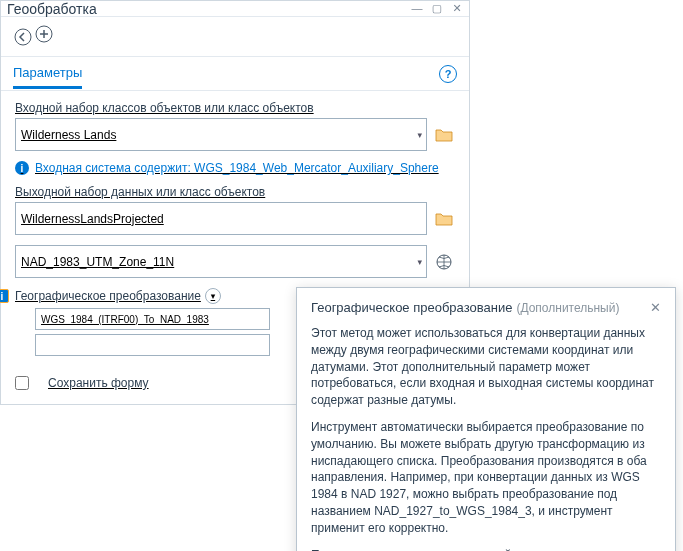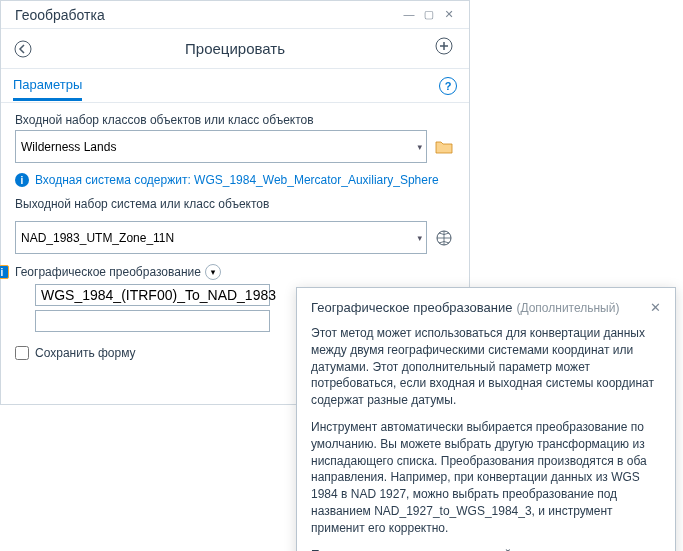--- a/index.html
+++ b/index.html
@@ -1,55 +1,55 @@
 <!DOCTYPE html>
 <html><head>
   <meta charset="utf-8">
   <style>
     * { box-sizing: border-box; margin: 0; padding: 0; }
     body { font-family: "Segoe UI", Tahoma, sans-serif; font-size: 12px; background: #fff; position: relative; width: 683px; height: 551px; }
 
     .panel { position: absolute; left: 0; top: 0; width: 470px; height: 405px; border: 1px solid #cfd8e0; background: #fff; }
-    .titlebar { height: 28px; border-bottom: 1px solid #e3e9ef; display: flex; align-items: center; padding: 0 14px; }
+    .titlebar { height: 16px; border-bottom: 1px solid #e3e9ef; display: flex; align-items: center; padding: 0 6px; }
     .titlebar .title { font-size: 14px; color: #2c3e50; flex: 1; }
     .titlebar .win-ctrl { display: flex; gap: 8px; color: #7b8795; }
     .titlebar .win-ctrl span { width: 12px; text-align: center; font-size: 11px; cursor: default; }
 
     .toolbar { height: 40px; display: flex; align-items: center; padding: 0 10px; border-bottom: 1px solid #e3e9ef; }
     .toolbar .nav-btn { width: 24px; height: 24px; display: flex; align-items: center; justify-content: center; border-radius: 12px; cursor: pointer; }
     .toolbar .tool-title { flex: 1; text-align: center; font-size: 15px; color: #2c3e50; }
     .toolbar .add-btn { width: 24px; height: 24px; cursor: pointer; }
 
     .tabs { display: flex; align-items: center; padding: 0 12px; height: 34px; border-bottom: 1px solid #e3e9ef; gap: 46px; }
     .tab { padding: 6px 0; margin-right: 18px; font-size: 13px; color: #4a5a6a; cursor: pointer; }
     .tab.active { color: #0078d4; border-bottom: 3px solid #0078d4; }
     .help-btn { margin-left: auto; width: 18px; height: 18px; border: 1.5px solid #0078d4; border-radius: 50%; color: #0078d4; display: flex; align-items: center; justify-content: center; font-size: 11px; font-weight: bold; cursor: pointer; }
 
-    .form { padding: 10px 14px 12px 14px; }
+    .form { padding: 10px 14px 12px 14px; text-decoration: underline; }
     .field { margin-bottom: 10px; }
     .field-label { font-size: 12px; color: #2c3e50; margin-bottom: 3px; }
     .input-row { display: flex; align-items: center; gap: 6px; }
     .text-input { flex: 1; height: 33px; border: 1px solid #9fb1c0; padding: 0 5px; font-size: 12px; background: #fff; display: flex; align-items: center; }
     .dropdown { position: relative; }
     .dropdown .caret { position: absolute; right: 4px; top: 50%; transform: translateY(-50%); color: #556; pointer-events: none; font-size: 9px; }
     .browse-btn { width: 22px; height: 20px; cursor: pointer; display: flex; align-items: center; justify-content: center; }
     .globe-btn { width: 22px; height: 20px; cursor: pointer; display: flex; align-items: center; justify-content: center; }
 
     .info-line { display: flex; align-items: center; gap: 6px; margin: 4px 0 10px 0; }
     .info-icon { width: 14px; height: 14px; border-radius: 50%; background: #0078d4; color: #fff; display: flex; align-items: center; justify-content: center; font-size: 10px; font-weight: bold; flex-shrink: 0; }
     .info-line .info-text { color: #0078d4; font-size: 12px; }
 
     .geotrans-header { display: flex; align-items: center; gap: 4px; margin-bottom: 4px; position: relative; }
     .geotrans-header .label { font-size: 12px; color: #2c3e50; }
     .geotrans-header .expand { width: 16px; height: 16px; border: 1px solid #9fb1c0; border-radius: 50%; display: flex; align-items: center; justify-content: center; font-size: 9px; cursor: pointer; }
     .geotrans-badge { position: absolute; left: -20px; top: 50%; transform: translateY(-50%); width: 14px; height: 14px; border-radius: 2px; background: #0078d4; color: #fff; display: flex; align-items: center; justify-content: center; font-size: 10px; font-weight: bold; border: 1px solid #fbaa2d; }
     .geotrans-inputs { padding-left: 20px; }
-    .geotrans-inputs .small-input { width: 235px; height: 22px; border: 1px solid #9fb1c0; padding: 0 5px; font-size: 14px; margin-bottom: 4px; display: flex; align-items: center; }
+    .geotrans-inputs .small-input { width: 235px; height: 22px; border: 1px solid #9fb1c0; padding: 0 5px; font-size: 10px; margin-bottom: 4px; display: flex; align-items: center; }
 
-    .checkbox-row { margin-top: 14px; display: flex; align-items: center; gap: 6px; }
+    .checkbox-row { margin-top: 20px; display: flex; align-items: center; gap: 19px; }
     .checkbox-row input { width: 14px; height: 14px; }
     .checkbox-row label { font-size: 12px; color: #2c3e50; }
 
     .tooltip { position: absolute; left: 296px; top: 287px; width: 380px; background: #fff; border: 1px solid #b8c4cf; box-shadow: 0 2px 12px rgba(0,0,0,0.15); padding: 12px 14px 14px 14px; }
     .tooltip-header { display: flex; align-items: center; margin-bottom: 10px; }
     .tooltip-header .tt-title { font-size: 13px; color: #2c3e50; }
     .tooltip-header .tt-sub { font-size: 12px; color: #8a959f; margin-left: 4px; }
     .tooltip-header .tt-close { margin-left: auto; color: #7b8795; cursor: pointer; font-size: 13px; }
     .tooltip p { font-size: 12px; color: #2c3e50; line-height: 1.4; margin-bottom: 10px; }
     .tooltip p:last-child { margin-bottom: 0; }
@@ -70,21 +70,20 @@
     </div>
   </div>
 
   <div class="toolbar">
     <div class="nav-btn">
       <svg width="18" height="18" viewBox="0 0 18 18">
           <circle cx="9" cy="9" r="8" fill="none" stroke="#4a5a6a" stroke-width="1"></circle>
           <path d="M10 5 L6 9 L10 13" fill="none" stroke="#4a5a6a" stroke-width="1.5"></path>
         </svg>
     </div>
-    <div class="tool-title">Проецировать</div>
     <div class="add-btn">
       <svg width="18" height="18" viewBox="0 0 18 18">
           <circle cx="9" cy="9" r="8" fill="none" stroke="#4a5a6a" stroke-width="1"></circle>
           <path d="M9 5 V13 M5 9 H13" stroke="#4a5a6a" stroke-width="1.5"></path>
         </svg>
     </div>
   </div>
 
   <div class="tabs">
     <div class="tab active">Параметры</div>
@@ -107,21 +106,31 @@
         </div>
       </div>
     </div>
 
     <div class="info-line">
       <div class="info-icon">i</div>
       <span class="info-text">Входная система содержит: WGS_1984_Web_Mercator_Auxiliary_Sphere</span>
     </div>
 
     <div class="field">
-      <div class="field-label">Выходной набор система или класс объектов</div>
+      <div class="field-label">Выходной набор данных или класс объектов</div>
+      <div class="input-row">
+        <div class="text-input">
+          <span>WildernessLandsProjected</span>
+        </div>
+        <div class="browse-btn">
+          <svg class="folder-svg" viewBox="0 0 18 14">
+              <path d="M1 2 h5 l2 2 h9 v9 h-16 z" fill="#fbd38d" stroke="#d08a1c" stroke-width="0.8"></path>
+            </svg>
+        </div>
+      </div>
     </div>
 
     <div class="field">
       <div class="input-row">
         <div class="text-input dropdown">
           <span>NAD_1983_UTM_Zone_11N</span>
           <span class="caret">▾</span>
         </div>
         <div class="globe-btn">
           <svg class="globe-svg" viewBox="0 0 16 16">

